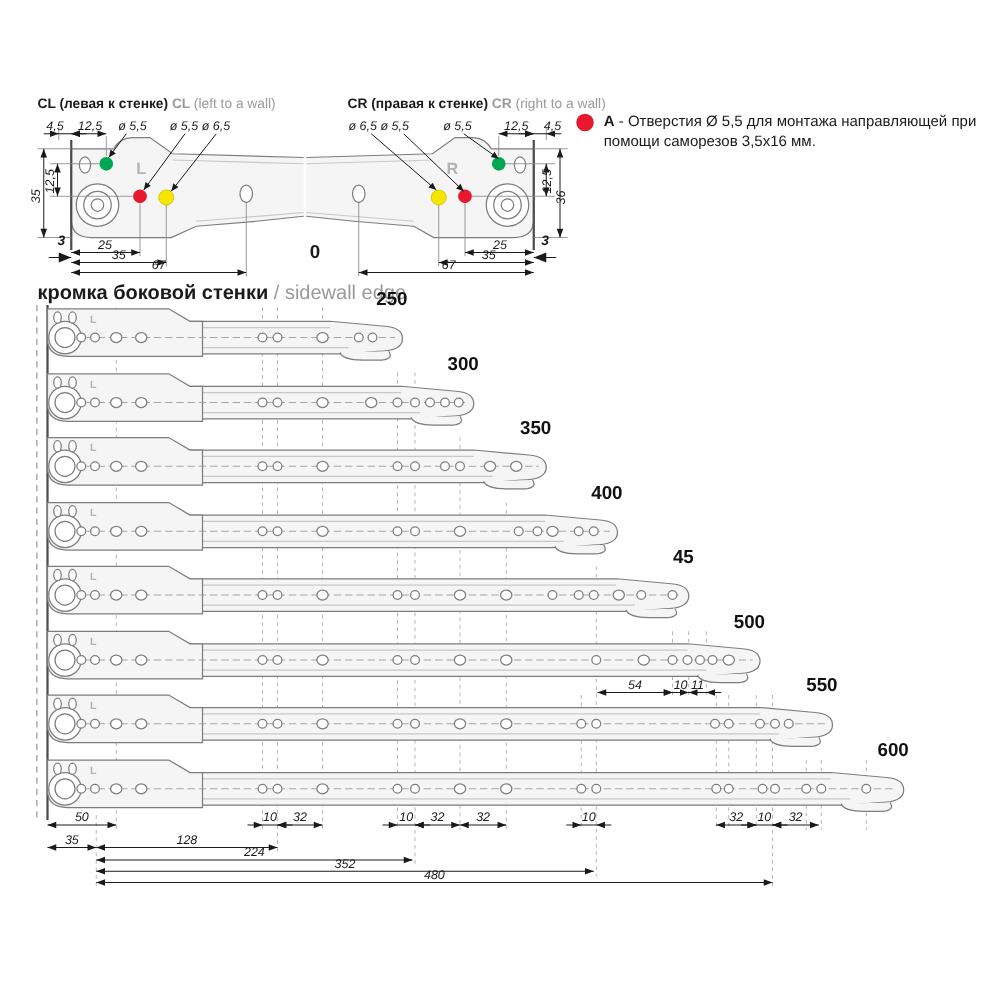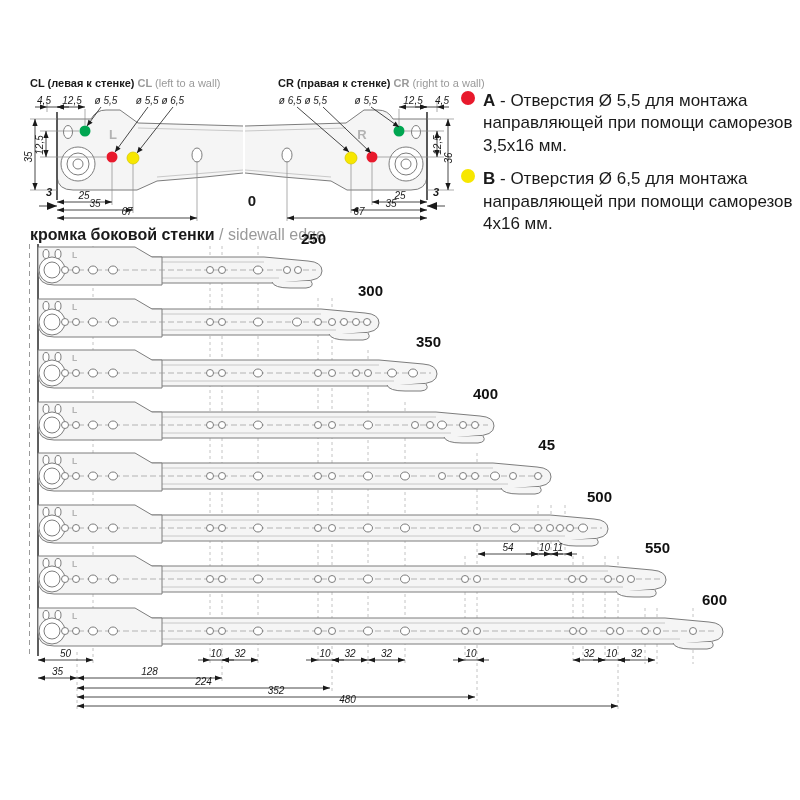--- a/index.html
+++ b/index.html
@@ -2,21 +2,21 @@
 <html><head>
 <meta charset="utf-8">
 <style>
   html,body{margin:0;padding:0;width:800px;height:800px;background:#fff;overflow:hidden;
     font-family:"Liberation Sans", sans-serif;}
   .abs{position:absolute;}
   .dtitle{font-size:11px;font-weight:bold;color:#1a1a1a;white-space:nowrap;}
   .t-ru{color:#1a1a1a;}
   .t-en{color:#9a9a9a;}
   .t-en2{color:#9a9a9a;font-weight:normal;}
-  .legend{width:340px;font-size:17px;line-height:1.32;color:#1a1a1a;}
+  .legend{width:340px;font-size:12px;line-height:1.32;color:#1a1a1a;}
   .legend-item{display:flex;gap:8px;margin-bottom:11px;}
   .legend-item p{margin:0;}
   .dot{width:14px;height:14px;border-radius:50%;flex:0 0 14px;margin-top:1px;background:#ccc;}
   .note{font-size:16px;white-space:nowrap;}
   .note .t-ru{font-weight:bold;}
   .note .t-en2{color:#9a9a9a;}
   svg text{font-family:"Liberation Sans", sans-serif;}
   .dimtext{font-size:10px;font-style:italic;fill:#1a1a1a;}
   .dimbold{font-weight:bold;font-size:11px;}
   .zerotext{font-size:15px;font-weight:bold;font-style:normal;fill:#1a1a1a;}
@@ -50,24 +50,20 @@
   <span class="t-ru">CR</span>
   <span class="t-ru">(правая к стенке)</span>
   <span class="t-en">CR</span>
   <span class="t-en2">(right to a wall)</span>
 </div>
 
 <div class="abs legend" style="left:461px;top:90px">
   <div class="legend-item">
     <span class="dot" style="background: rgb(232, 25, 44);"></span>
     <p><b>А</b> <span>- Отверстия Ø 5,5 для монтажа направляющей при помощи саморезов 3,5х16 мм.</span></p>
-  </div>
-  <div class="legend-item">
-    <span class="dot" style="background: rgb(247, 231, 0);"></span>
-    <p><b>В</b> <span>- Отверстия Ø 6,5 для монтажа направляющей при помощи саморезов 4х16 мм.</span></p>
   </div>
 </div>
 
 <div class="abs note" style="left:30px;top:226px">
   <span class="t-ru">кромка боковой стенки</span>
   <span class="t-en2">/ sidewall edge</span>
 </div>
 
 <svg id="drawing" class="abs" style="left:0;top:0" width="800" height="800" viewBox="0 0 800 800">
 

